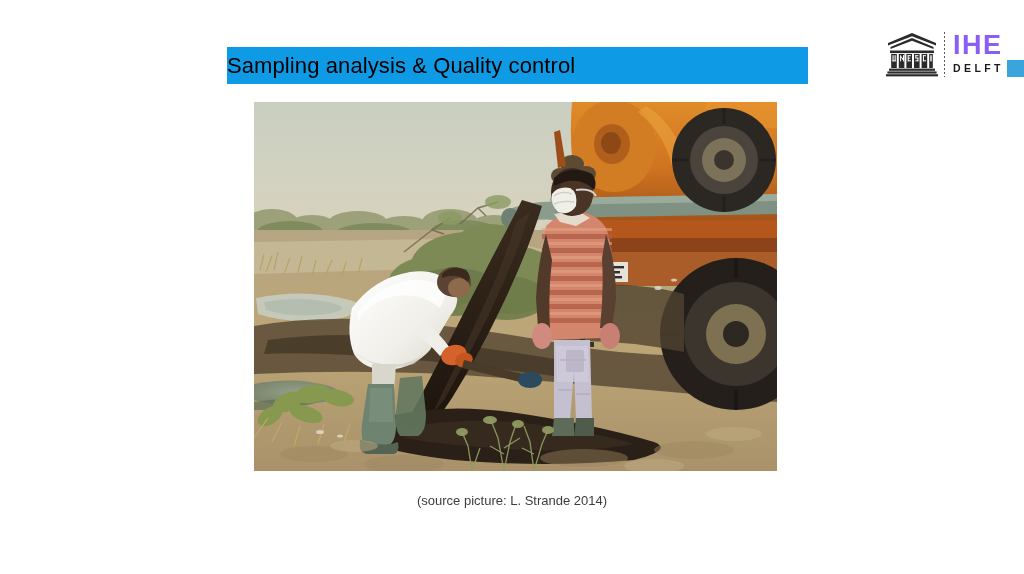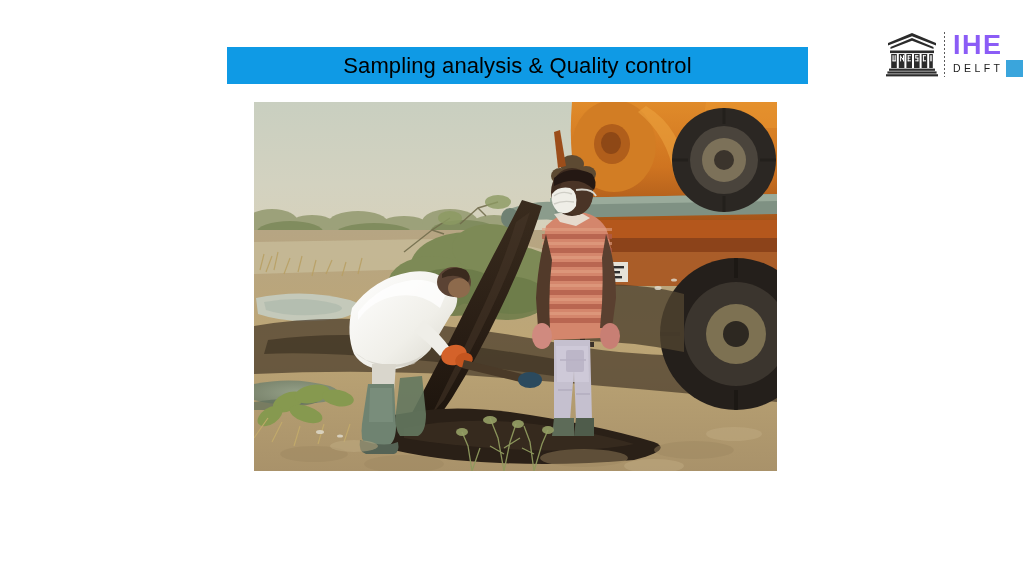--- a/index.html
+++ b/index.html
@@ -27,21 +27,20 @@
   
   .title-band {
     position: absolute;
     left: 227px;
     top: 47px;
     width: 581px;
     height: 37px;
     background: #0f9ae5;
     display: flex;
     align-items: center;
-    justify-content: center;
   }
   .title-band .title-text {
     font-size: 22px;
     font-weight: 400;
     color: #000000;
     letter-spacing: 0.1px;
     white-space: nowrap;
     line-height: 1;
   }
 
@@ -86,21 +85,21 @@
     color: #8b5cf6;
     font-family: "Liberation Sans", sans-serif;
   }
   .logo-ihe-sub-row {
     display: flex;
     align-items: center;
     margin-top: 1px;
   }
   .logo-ihe-sub {
     font-size: 10.5px;
-    font-weight: 400;
+    font-weight: 700;
     letter-spacing: 3.4px;
     color: #1b1b1b;
     line-height: 1;
   }
   .logo-square {
     width: 17px;
     height: 17px;
     background: #3aa5dc;
     margin-left: 3px;
     flex: 0 0 auto;
@@ -462,15 +461,16 @@
       <g fill="#e2ded1" opacity="0.8">
         <ellipse cx="66" cy="330" rx="4" ry="2"></ellipse>
         <ellipse cx="86" cy="334" rx="3" ry="1.6"></ellipse>
         <ellipse cx="404" cy="186" rx="3.5" ry="2"></ellipse>
         <ellipse cx="420" cy="178" rx="3" ry="1.6"></ellipse>
       </g>
     </svg>
   </div>
 
   <div class="caption">
+    <div>(source picture: L. Strande 2014)</div>
   </div>
 
 </div>
 
 </body></html>

